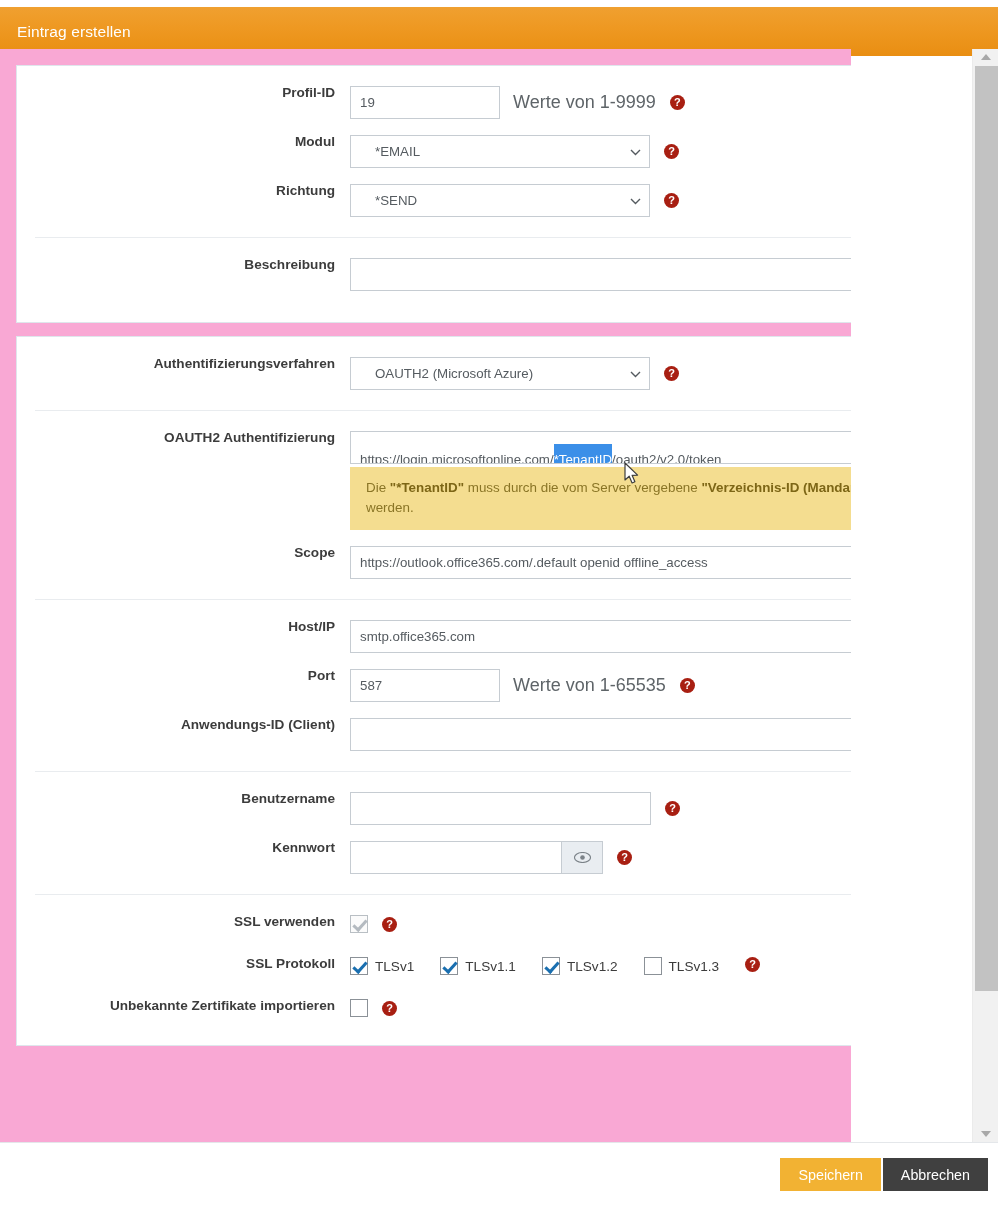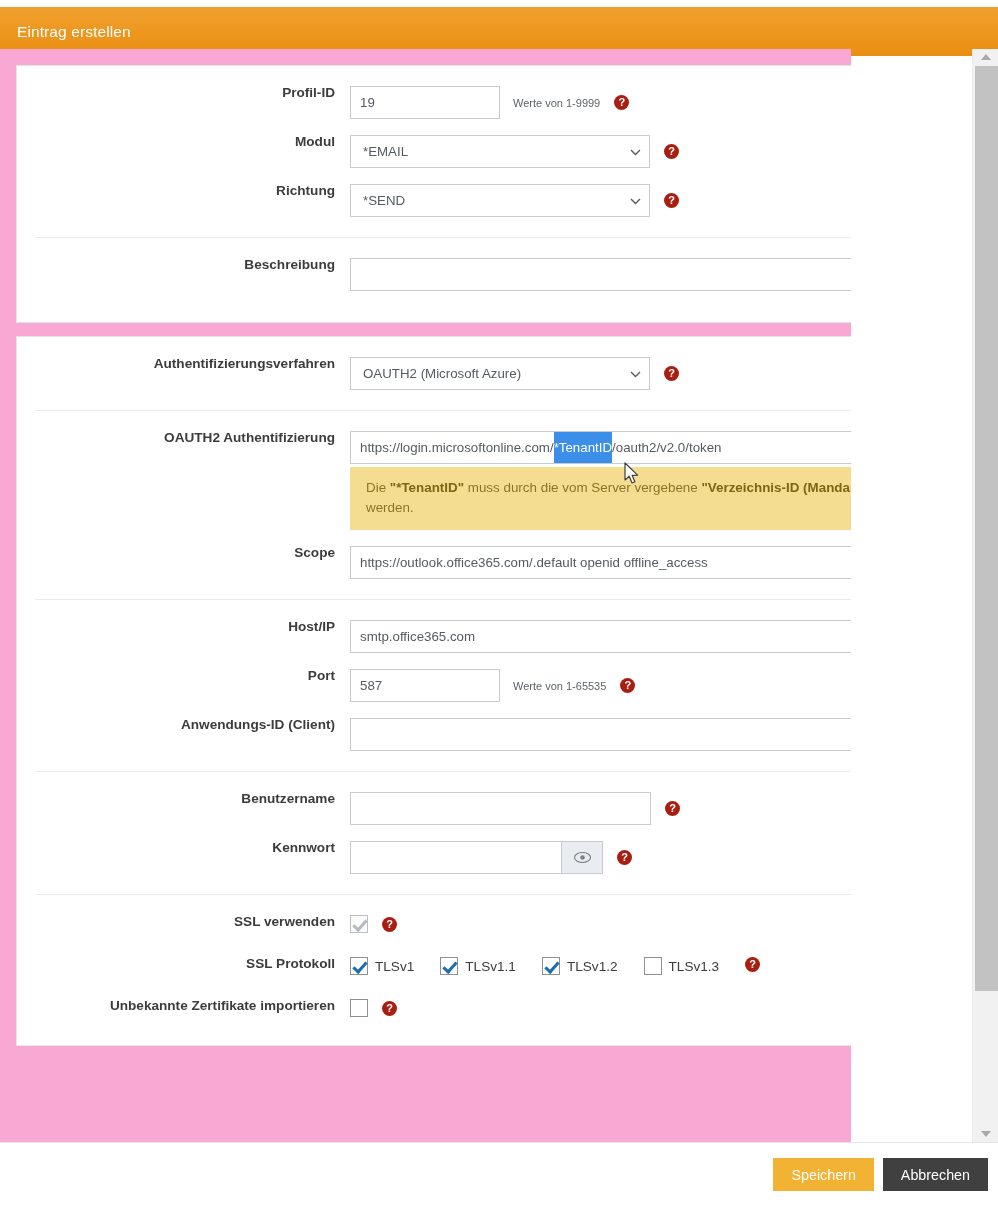--- a/index.html
+++ b/index.html
@@ -81,45 +81,45 @@
     height: 33px;
     border: 1px solid #c6ccd2;
     background: #ffffff;
     font-family: "Liberation Sans", sans-serif;
     font-size: 13.3px;
     color: #555b60;
     padding: 12px 9px;
     outline: none;
     line-height: 31px;
   }
-  .fakeinput { display: flex; align-items: center; white-space: nowrap; overflow: hidden; }
+  .fakeinput { display: flex; align-items: flex-start; white-space: nowrap; overflow: hidden; }
   .w-small { width: 150px; }
   .w-mid   { width: 150px; }
   .w-wide  { width: 551px; }
   .w-sel   { width: 300px; }
 
   select.sel {
     height: 33px;
     border: 1px solid #c6ccd2;
     background: #ffffff;
     font-family: "Liberation Sans", sans-serif;
     font-size: 13.3px;
     color: #555b60;
-    padding: 0 6px 0 12px;
+    padding: 0 6px 0 24px;
     outline: none;
     -webkit-appearance: none; appearance: none;
   }
   .selwrap { position: relative; display: inline-block; }
   .selwrap .chev {
     position: absolute; right: 9px; top: 50%; transform: translateY(-50%);
     pointer-events: none; color: #555b60; font-size: 11px;
   }
 
   .hint {
-    font-size: 11px;
+    font-size: 18px;
     color: #5e6468;
     margin-left: 13px;
     white-space: nowrap;
   }
 
   
   .sel-hl { background: #3b8fe8; color: #ffffff; }
 
   
   .help {
@@ -190,21 +190,21 @@
 
   
   .footer {
     position: absolute; left: 0; top: 1142px;
     width: 998px; height: 63px;
     background: #ffffff;
     border-top: 1px solid #e4e7ea;
   }
   .footer-btns {
     position: absolute; right: 10px; top: 15px;
-    display: flex; gap: 9px;
+    display: flex; gap: 2px;
   }
   .btn {
     height: 33px;
     font-family: "Liberation Sans", sans-serif;
     font-size: 14.3px;
     border: none;
     color: #ffffff;
     padding: 0 18px;
     cursor: pointer;
   }

